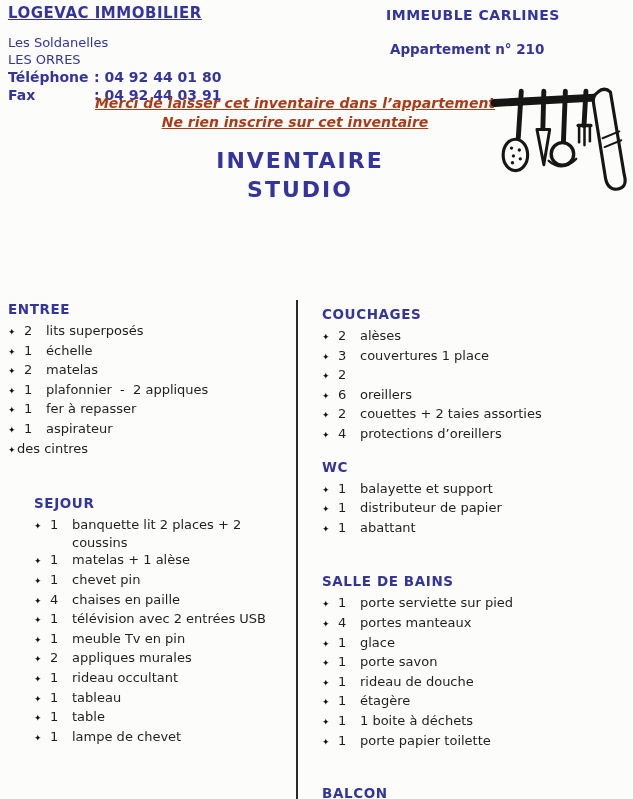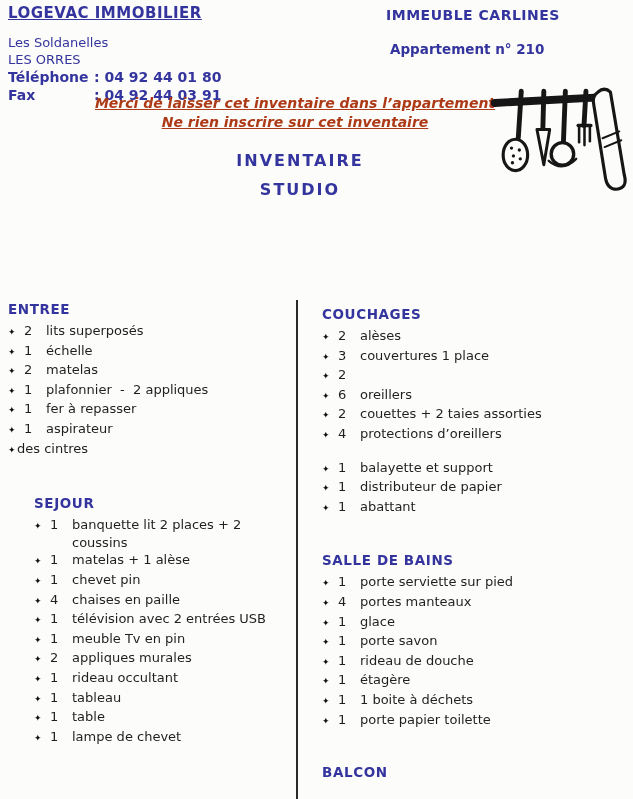--- a/index.html
+++ b/index.html
@@ -25,21 +25,21 @@
   .phone-row .lbl{display:inline-block;width:86px;}
   .header-right{position:absolute;left:386px;top:7px;color:var(--blue);font-weight:bold;}
   .building{font-size:14px;letter-spacing:.5px;}
   .apartment{font-size:13.5px;margin-top:18px;margin-left:4px;}
   
   .notice{position:absolute;top:94px;left:0;width:590px;text-align:center;color:var(--red);
           font-size:14px;font-weight:bold;font-style:italic;line-height:19px;}
   .notice div{text-decoration:underline;}
   
   .title{position:absolute;top:146px;left:0;width:600px;text-align:center;color:var(--blue);
-         font-weight:bold;font-size:16px;letter-spacing:2px;line-height:29px;}
+         font-weight:bold;font-size:22px;letter-spacing:2px;line-height:29px;}
   
   .clipart{position:absolute;left:486px;top:84px;width:147px;height:134px;}
   
   .divider{position:absolute;left:296px;top:300px;width:2px;height:499px;background:#2a2a2a;}
   .col{position:absolute;top:301px;}
   .col-left{left:8px;width:282px;}
   .col-right{left:322px;width:306px;}
   .sec-title{color:var(--blue);font-weight:bold;font-size:13.5px;letter-spacing:.6px;margin-bottom:5px;}
   .row{display:flex;align-items:baseline;font-size:13px;line-height:17.6px;white-space:pre;}
   .bullet{width:16px;font-size:9px;color:#111;flex:none;}
@@ -150,20 +150,21 @@
     <div class="section">
       <div class="sec-title">COUCHAGES</div>
       <div class="row"><span class="bullet">✦</span><span class="qty">2</span><span class="label">alèses</span></div>
       <div class="row"><span class="bullet">✦</span><span class="qty">3</span><span class="label">couvertures 1 place</span></div>
       <div class="row"><span class="bullet">✦</span><span class="qty">2</span></div>
       <div class="row"><span class="bullet">✦</span><span class="qty">6</span><span class="label">oreillers</span></div>
       <div class="row"><span class="bullet">✦</span><span class="qty">2</span><span class="label">couettes + 2 taies assorties</span></div>
       <div class="row"><span class="bullet">✦</span><span class="qty">4</span><span class="label">protections d’oreillers</span></div>
     </div>
     <div class="section">
+      <div class="sec-title">WC</div>
       <div class="row"><span class="bullet">✦</span><span class="qty">1</span><span class="label">balayette et support</span></div>
       <div class="row"><span class="bullet">✦</span><span class="qty">1</span><span class="label">distributeur de papier</span></div>
       <div class="row"><span class="bullet">✦</span><span class="qty">1</span><span class="label">abattant</span></div>
     </div>
     <div class="section">
       <div class="sec-title">SALLE DE BAINS</div>
       <div class="row"><span class="bullet">✦</span><span class="qty">1</span><span class="label">porte serviette sur pied</span></div>
       <div class="row"><span class="bullet">✦</span><span class="qty">4</span><span class="label">portes manteaux</span></div>
       <div class="row"><span class="bullet">✦</span><span class="qty">1</span><span class="label">glace</span></div>
       <div class="row"><span class="bullet">✦</span><span class="qty">1</span><span class="label">porte savon</span></div>

